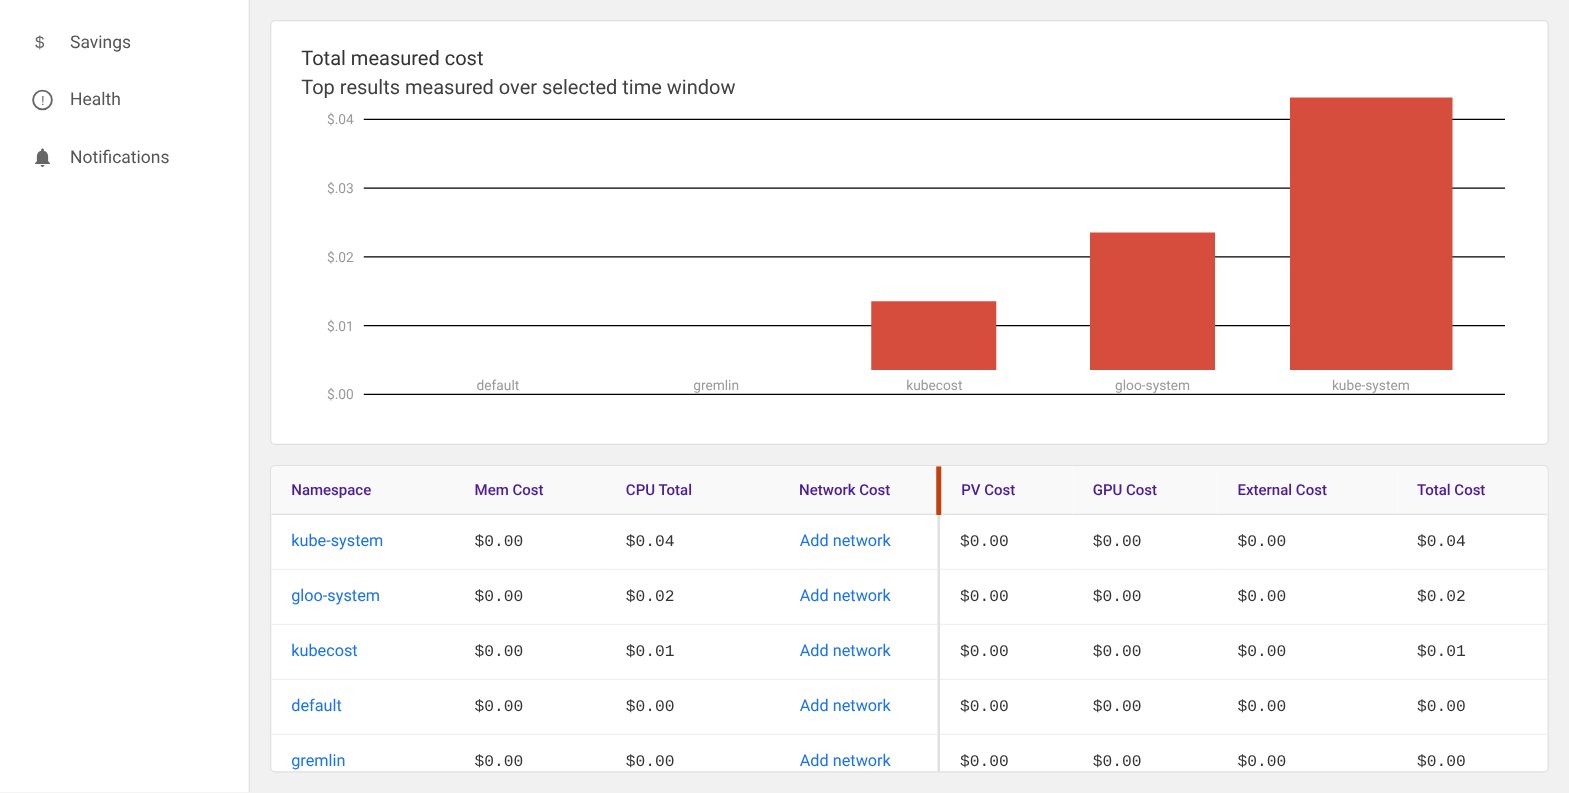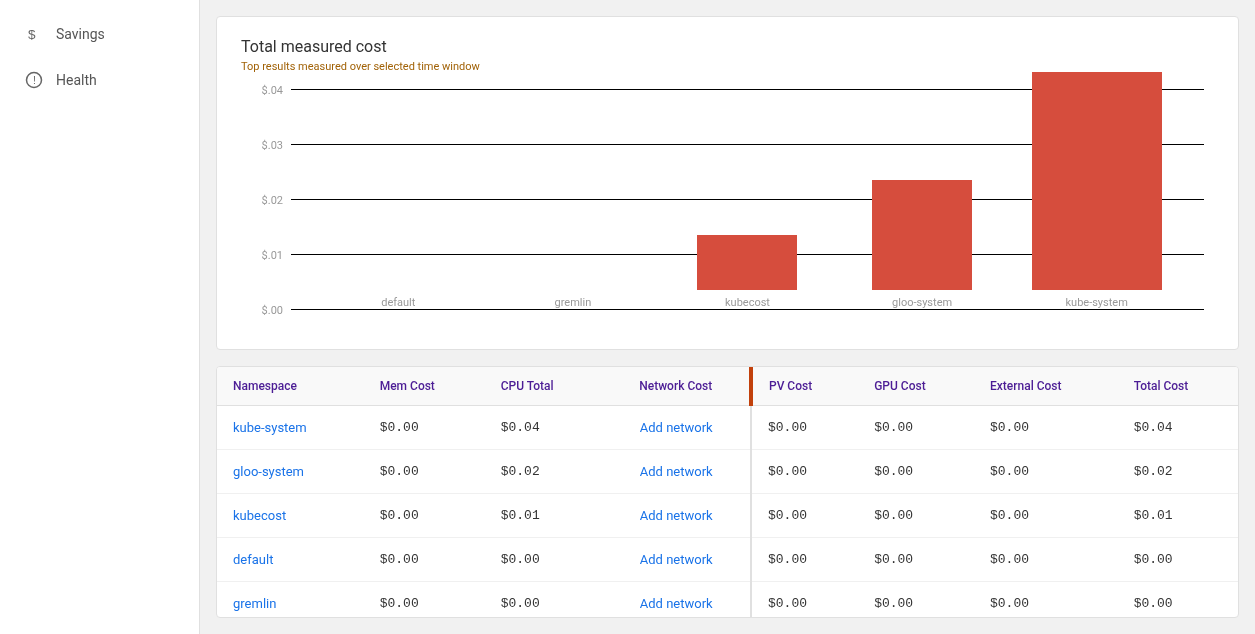--- a/index.html
+++ b/index.html
@@ -62,22 +62,22 @@
       border: 1px solid #e0e0e0;
       padding: 20px 24px;
     }
     .card-title {
       font-size: 16px;
       color: #333;
       font-weight: 400;
       margin-bottom: 4px;
     }
     .card-subtitle {
-      font-size: 11px;
-      color: #a16207;
+      font-size: 16px;
+      color: #404040;
       margin-bottom: 16px;
     }
 
     
     .chart-container {
       position: relative;
       height: 240px;
       width: 100%;
     }
     .chart-area {
@@ -181,20 +181,28 @@
     <span>Savings</span>
   </div>
   <div class="sidebar-item">
     <span class="sidebar-icon">
       <svg width="18" height="18" viewBox="0 0 24 24" fill="#666">
         <circle cx="12" cy="12" r="10" stroke="#666" stroke-width="2" fill="none"></circle>
         <text x="10.5" y="17" font-size="14" font-family="Arial" fill="#666">!</text>
       </svg>
     </span>
     <span>Health</span>
+  </div>
+  <div class="sidebar-item">
+    <span class="sidebar-icon">
+      <svg width="18" height="18" viewBox="0 0 24 24" fill="#666">
+        <path d="M12 22c1.1 0 2-.9 2-2h-4c0 1.1.9 2 2 2zm6-6V11c0-3.07-1.64-5.64-4.5-6.32V4c0-.83-.67-1.5-1.5-1.5s-1.5.67-1.5 1.5v.68C7.63 5.36 6 7.92 6 11v5l-2 2v1h16v-1l-2-2z"></path>
+      </svg>
+    </span>
+    <span>Notifications</span>
   </div>
 </nav>
 
 <main class="main">
 
   <div class="card">
     <div class="card-title">Total measured cost</div>
     <div class="card-subtitle">Top results measured over selected time window</div>
     <div class="chart-container">
       <div class="chart-area">

